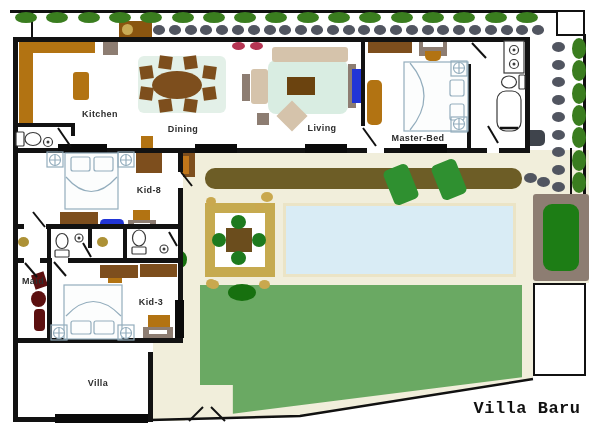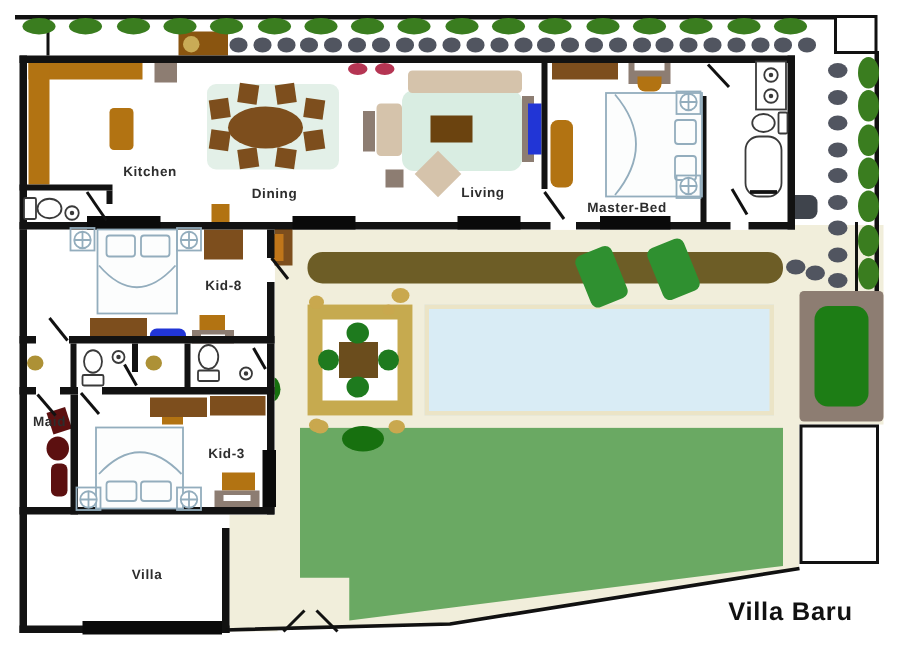--- a/index.html
+++ b/index.html
@@ -232,21 +232,21 @@
   <div class="bar" style="left:55px;top:414px;width:93px;height:9px;"></div>
 
   <div class="lbl" style="left:100px;top:114px;">Kitchen</div>
   <div class="lbl" style="left:183px;top:129px;">Dining</div>
   <div class="lbl" style="left:322px;top:128px;">Living</div>
   <div class="lbl" style="left:418px;top:138px;">Master-Bed</div>
   <div class="lbl" style="left:149px;top:190px;">Kid-8</div>
   <div class="lbl" style="left:151px;top:302px;">Kid-3</div>
   <div class="lbl" style="left:33px;top:281px;">Maid</div>
   <div class="lbl" style="left:98px;top:383px;">Villa</div>
-  <div class="title" style="left:527px;top:408px;">Villa Baru</div>
+  <div class="title" style="left:527px;top:408px;font-family:Liberation Mono, monospace;">Villa Baru</div>
 
   <div class="bedcap cap90" style="left:432px;top:96px;">
     <span>BED ROOM</span><br>
     <span>FL 9.90</span>
   </div>
   <div class="bedcap" style="left:91px;top:190px;">
     <span>BED ROOM</span><br>
     <span>FL 9.90</span>
   </div>
   <div class="bedcap" style="left:93px;top:303px;">

